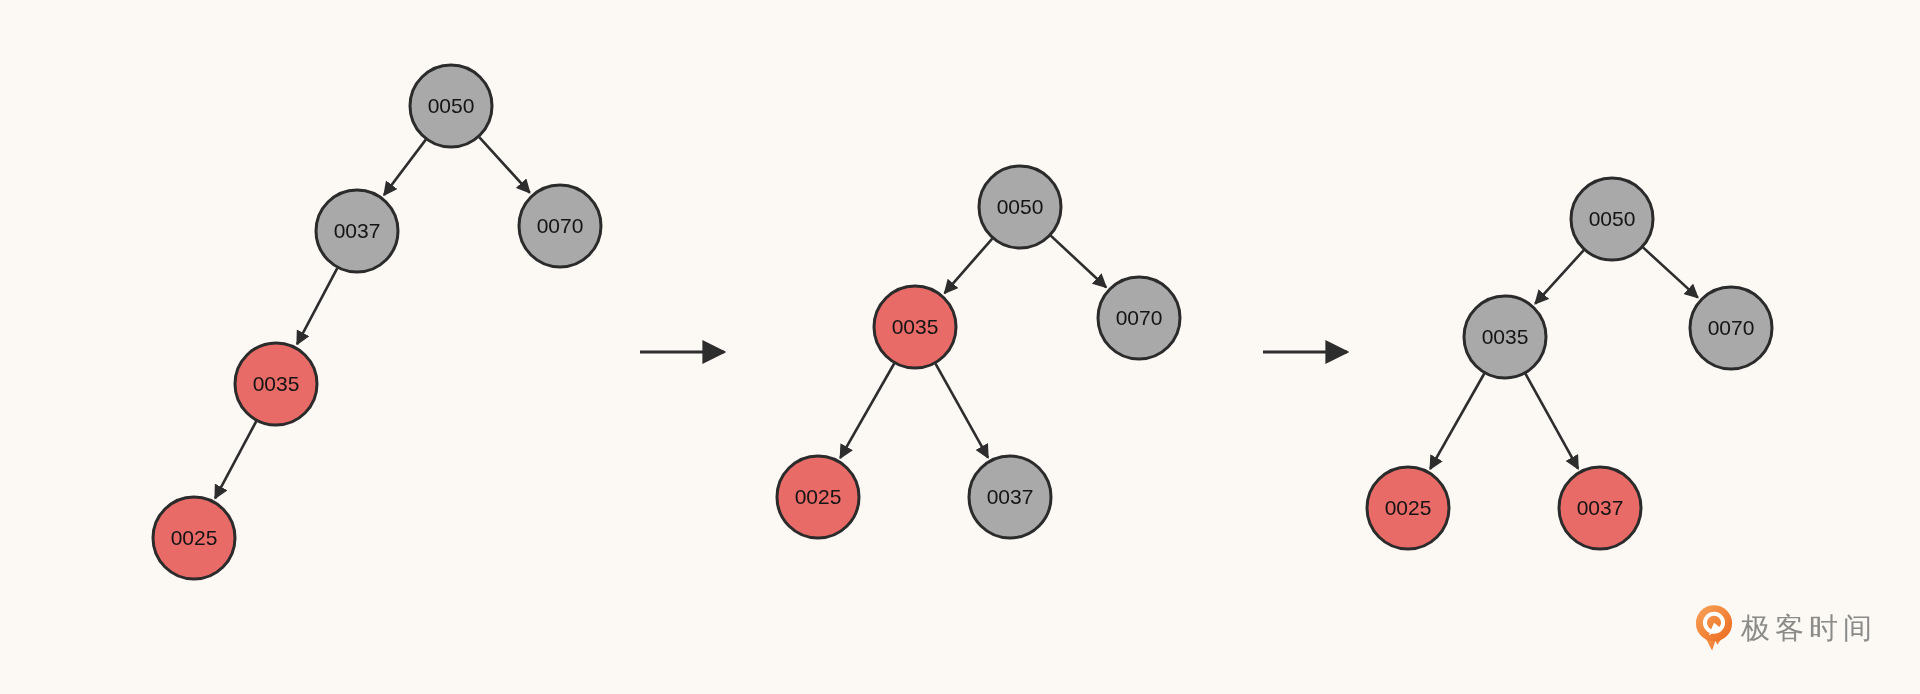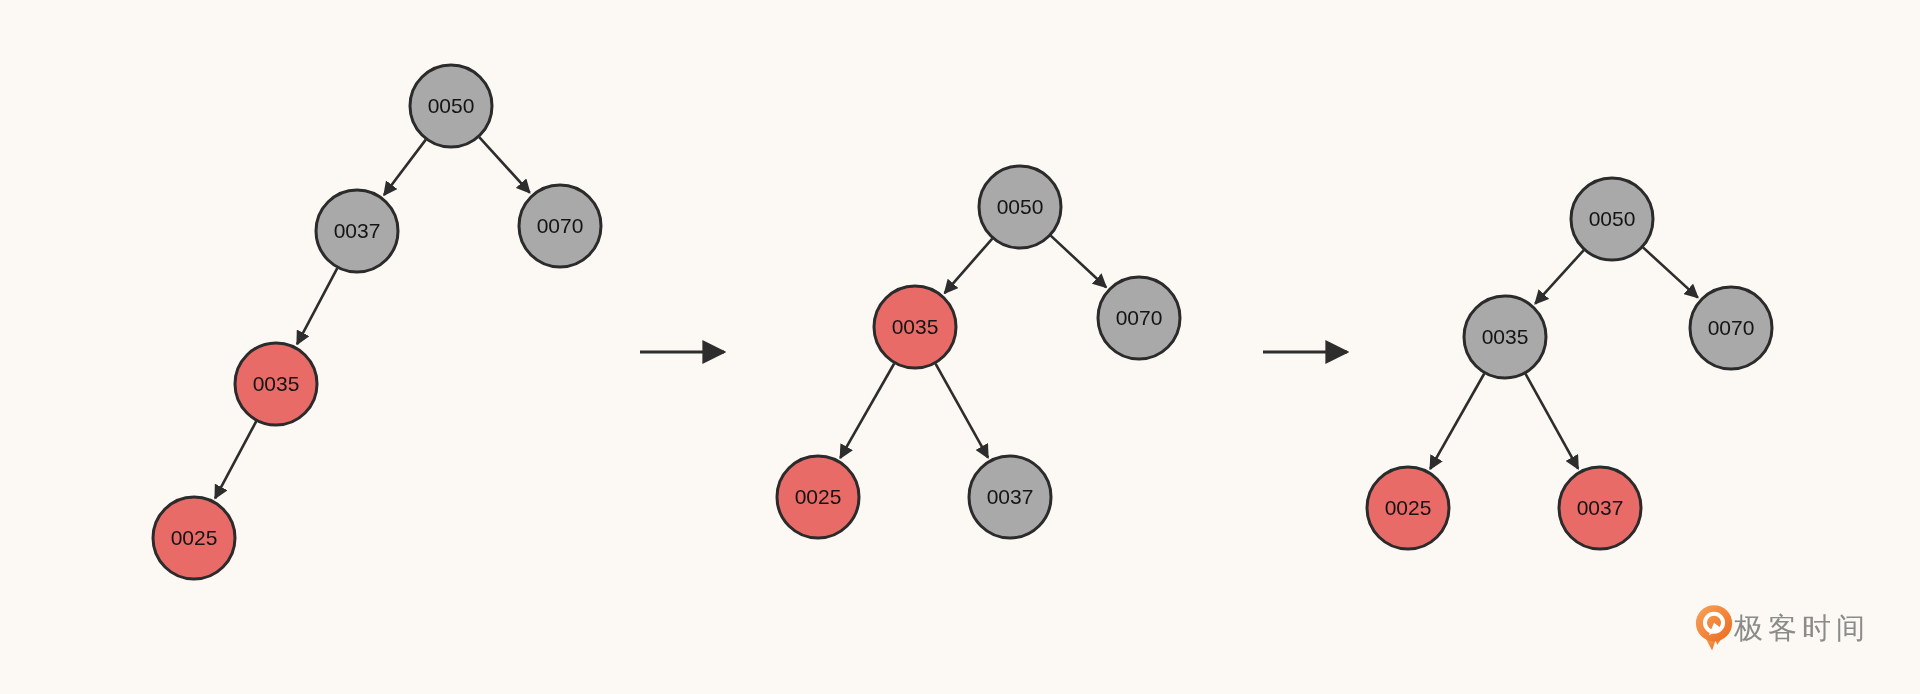--- a/index.html
+++ b/index.html
@@ -5,21 +5,21 @@
   html,body{margin:0;padding:0}
   body{
     width:1920px;height:694px;overflow:hidden;
     background:#FCF9F5;
     font-family:"Liberation Sans","DejaVu Sans",sans-serif;
   }
   .stage{position:relative;width:1920px;height:694px}
   .diagram-svg{position:absolute;left:0;top:0}
   .brand{
     position:absolute;left:1694px;top:602px;height:52px;
-    display:flex;align-items:center;text-align:center;
+    display:flex;align-items:center;gap:7px;text-align:center;
   }
   .brand-text{
     font-size:29px;letter-spacing:5px;line-height:1;font-weight:400;
   }
 </style>
 </head>
 <body style="background: rgb(252, 249, 245);">
 
 <div class="stage">
 

